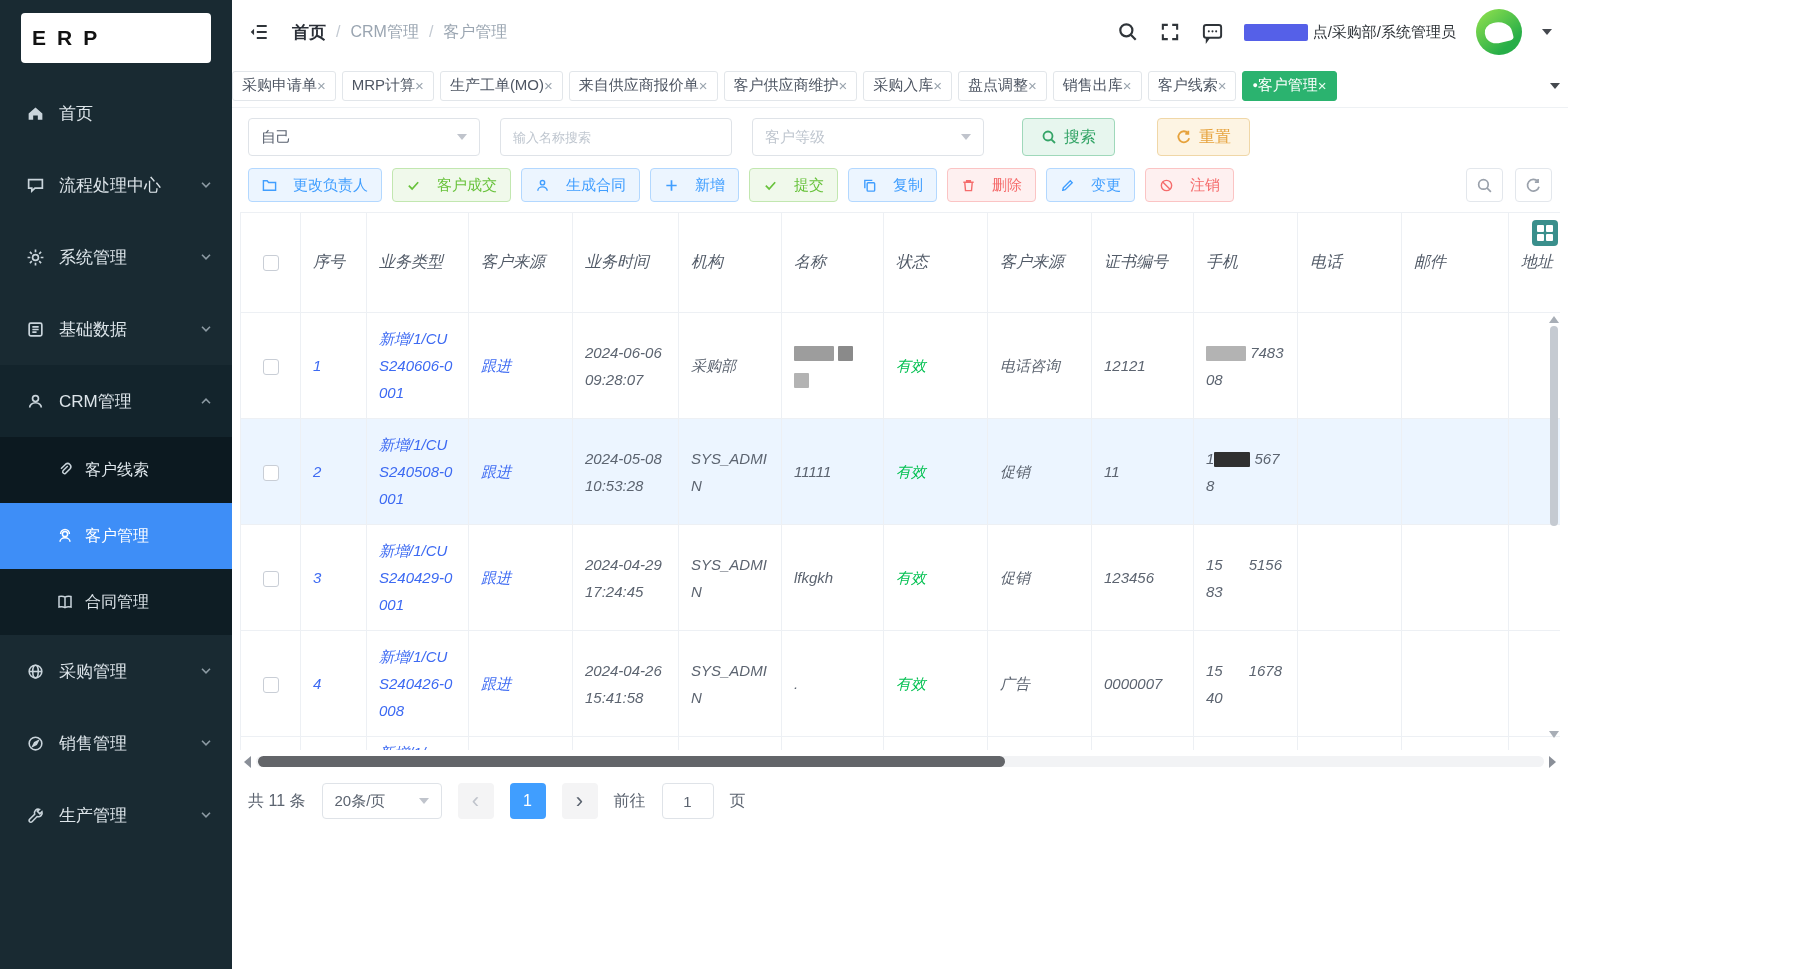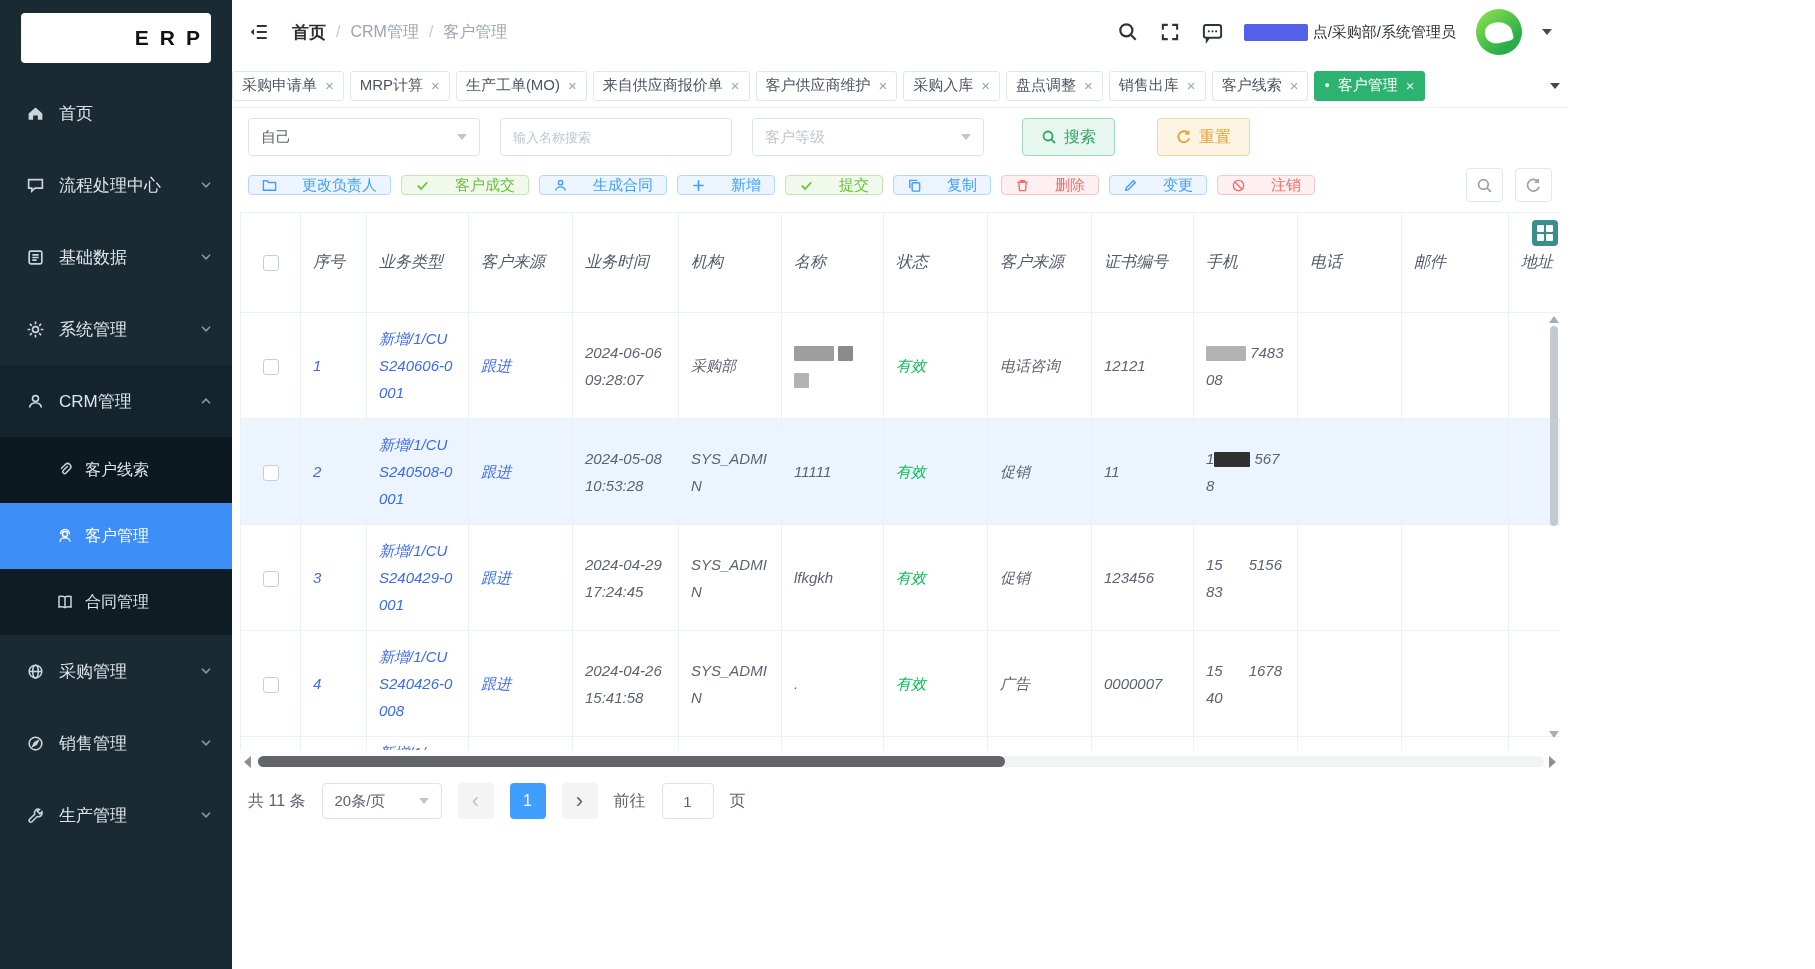--- a/index.html
+++ b/index.html
@@ -6,21 +6,21 @@
   html,body { margin:0; padding:0; }
   body {
     width:1815px; height:969px; overflow:hidden; background:#ffffff;
     font-family:"Liberation Sans","DejaVu Sans",sans-serif;
   }
   .app { display:flex; width:1568px; height:969px; background:#fff; }
 
   
   .sidebar { width:232px; min-width:232px; height:100%; background:#192a32; color:#dde5ea; }
   .logo-box { margin:13px 21px 14px; height:50px; background:#ffffff; border-radius:4px;
-              display:flex; align-items:center; justify-content:flex-end; }
+              display:flex; align-items:center; justify-content:flex-start; }
   .logo-text { color:#121212; font-weight:bold; font-size:21px; letter-spacing:11px; padding-left:11px; }
   .s-item { height:72px; display:flex; align-items:center; padding:0 18px 0 26px; gap:14px;
             font-size:17px; cursor:pointer; }
   .s-ico { display:flex; align-items:center; color:#c9d4db; }
   .s-chev { margin-left:auto; display:flex; color:#8c9aa3; }
   .s-chev.up svg { transform:rotate(180deg); }
   .s-group-open { background:#13242c; }
   .s-sub { background:#0e1d24; }
   .s-sub .s-item { height:66px; padding-left:56px; font-size:16px; gap:11px; }
   .s-item.darkest { background:#0c1920; }
@@ -43,21 +43,21 @@
             background:linear-gradient(140deg,#8fe04e 5%,#27ae48 75%); }
   .avatar::after { content:""; position:absolute; left:9px; top:13px; width:27px; height:21px; background:#ffffff;
                    border-radius:65% 100% 25% 80%; transform:rotate(-14deg); }
   .caret-down { width:0; height:0; border-left:5px solid transparent; border-right:5px solid transparent;
                 border-top:6px solid #45494f; cursor:pointer; }
 
   
   .tabbar { height:44px; min-height:44px; display:flex; align-items:center; overflow:hidden;
             position:relative; background:#fff; border-bottom:1px solid #eef1f4; }
   .tabs { display:flex; align-items:center; gap:6px; margin-left:-8px; padding-left:8px; }
-  .tab { height:30px; display:flex; align-items:center; gap:8px; padding:0 9px; border:1px solid #e2e6ea;
+  .tab { height:30px; display:flex; align-items:center; padding:0 9px; border:1px solid #e2e6ea;
          border-radius:3px; font-size:15px; color:#4e5663; background:#fff; white-space:nowrap; cursor:pointer; }
   .tab-x { color:#9aa4ae; font-size:15px; line-height:1; cursor:pointer; }
   .tab.active { background:#2bb36f; border-color:#2bb36f; color:#fff; }
   .tab.active .tab-x { color:#eafff3; }
   .tab-dot { font-size:9px; line-height:1; }
   .tabbar-caret { position:absolute; right:8px; top:19px; }
 
   
   .filter-row { display:flex; align-items:center; gap:20px; padding:10px 16px 8px; }
   .f-select { width:232px; height:38px; border:1px solid #dfe3e8; border-radius:4px; display:flex; align-items:center;
@@ -68,21 +68,21 @@
   .f-input { width:232px; height:38px; border:1px solid #dfe3e8; border-radius:4px; padding:0 12px; font-size:13px;
              color:#333; outline:none; background:#fff; }
   .f-input::placeholder { color:#bfc6cf; }
   .btn-search { margin-left:18px; height:38px; padding:0 18px; background:#e7f6ee; border:1px solid #9fd8ba;
                 color:#33a466; border-radius:4px; font-size:16px; display:flex; align-items:center; gap:7px; cursor:pointer; }
   .btn-reset { margin-left:22px; height:38px; padding:0 18px; background:#fdf4e3; border:1px solid #f0d7a7;
                color:#e6a23c; border-radius:4px; font-size:16px; display:flex; align-items:center; gap:7px; cursor:pointer; }
 
   
   .action-row { display:flex; align-items:center; gap:10px; padding:4px 16px 10px; }
-  .btn { height:20px; padding:0 13px; border-radius:4px; font-size:15px; display:flex; align-items:center; gap:25px;
+  .btn { height:34px; padding:0 13px; border-radius:4px; font-size:15px; display:flex; align-items:center; gap:16px;
          cursor:pointer; border:1px solid transparent; background:#fff; }
   .btn.blue  { background:#ecf5ff; border-color:#b3d8ff; color:#409eff; }
   .btn.green { background:#f0f9eb; border-color:#c2e7b0; color:#67c23a; }
   .btn.red   { background:#fef0f0; border-color:#fbc4c4; color:#f56c6c; }
   .action-right { margin-left:auto; display:flex; gap:12px; }
   .icon-btn { width:37px; height:34px; border:1px solid #e3e7ec; border-radius:4px; display:flex; align-items:center;
               justify-content:center; color:#9aa1ab; background:#fff; cursor:pointer; }
 
   
   .table-region { position:relative; margin:0 8px; height:538px; overflow:hidden; }
@@ -161,40 +161,40 @@
       <span class="s-chev">
         <svg width="16" height="16" viewBox="0 0 18 18" fill="none" stroke="currentColor" stroke-width="1.8">
             <path d="M4.5 6.5 9 11l4.5-4.5"></path>
           </svg>
       </span>
     </div>
 
     <div class="s-item">
       <span class="s-ico">
         <svg width="19" height="19" viewBox="0 0 18 18" fill="none" stroke="currentColor" stroke-width="1.6">
-            <rect x="3" y="3" width="12" height="12" rx="1.5"></rect>
-            <path d="M6 6.5h6M6 9h6M6 11.5h4"></path>
-          </svg>
-      </span>
-      <span>基础数据</span>
+            <circle cx="9" cy="9" r="2.8"></circle>
+            <path d="M9 1.5v2.6M9 13.9v2.6M1.5 9h2.6M13.9 9h2.6M3.7 3.7l1.8 1.8M12.5 12.5l1.8 1.8M14.3 3.7l-1.8 1.8M5.5 12.5l-1.8 1.8"></path>
+          </svg>
+      </span>
+      <span>系统管理</span>
       <span class="s-chev">
         <svg width="16" height="16" viewBox="0 0 18 18" fill="none" stroke="currentColor" stroke-width="1.8">
             <path d="M4.5 6.5 9 11l4.5-4.5"></path>
           </svg>
       </span>
     </div>
 
     <div class="s-item">
       <span class="s-ico">
         <svg width="19" height="19" viewBox="0 0 18 18" fill="none" stroke="currentColor" stroke-width="1.6">
-            <circle cx="9" cy="9" r="2.8"></circle>
-            <path d="M9 1.5v2.6M9 13.9v2.6M1.5 9h2.6M13.9 9h2.6M3.7 3.7l1.8 1.8M12.5 12.5l1.8 1.8M14.3 3.7l-1.8 1.8M5.5 12.5l-1.8 1.8"></path>
-          </svg>
-      </span>
-      <span>系统管理</span>
+            <rect x="3" y="3" width="12" height="12" rx="1.5"></rect>
+            <path d="M6 6.5h6M6 9h6M6 11.5h4"></path>
+          </svg>
+      </span>
+      <span>基础数据</span>
       <span class="s-chev">
         <svg width="16" height="16" viewBox="0 0 18 18" fill="none" stroke="currentColor" stroke-width="1.8">
             <path d="M4.5 6.5 9 11l4.5-4.5"></path>
           </svg>
       </span>
     </div>
 
     <div class="s-item s-group-open">
       <span class="s-ico">
         <svg width="19" height="19" viewBox="0 0 18 18" fill="none" stroke="currentColor" stroke-width="1.6">

